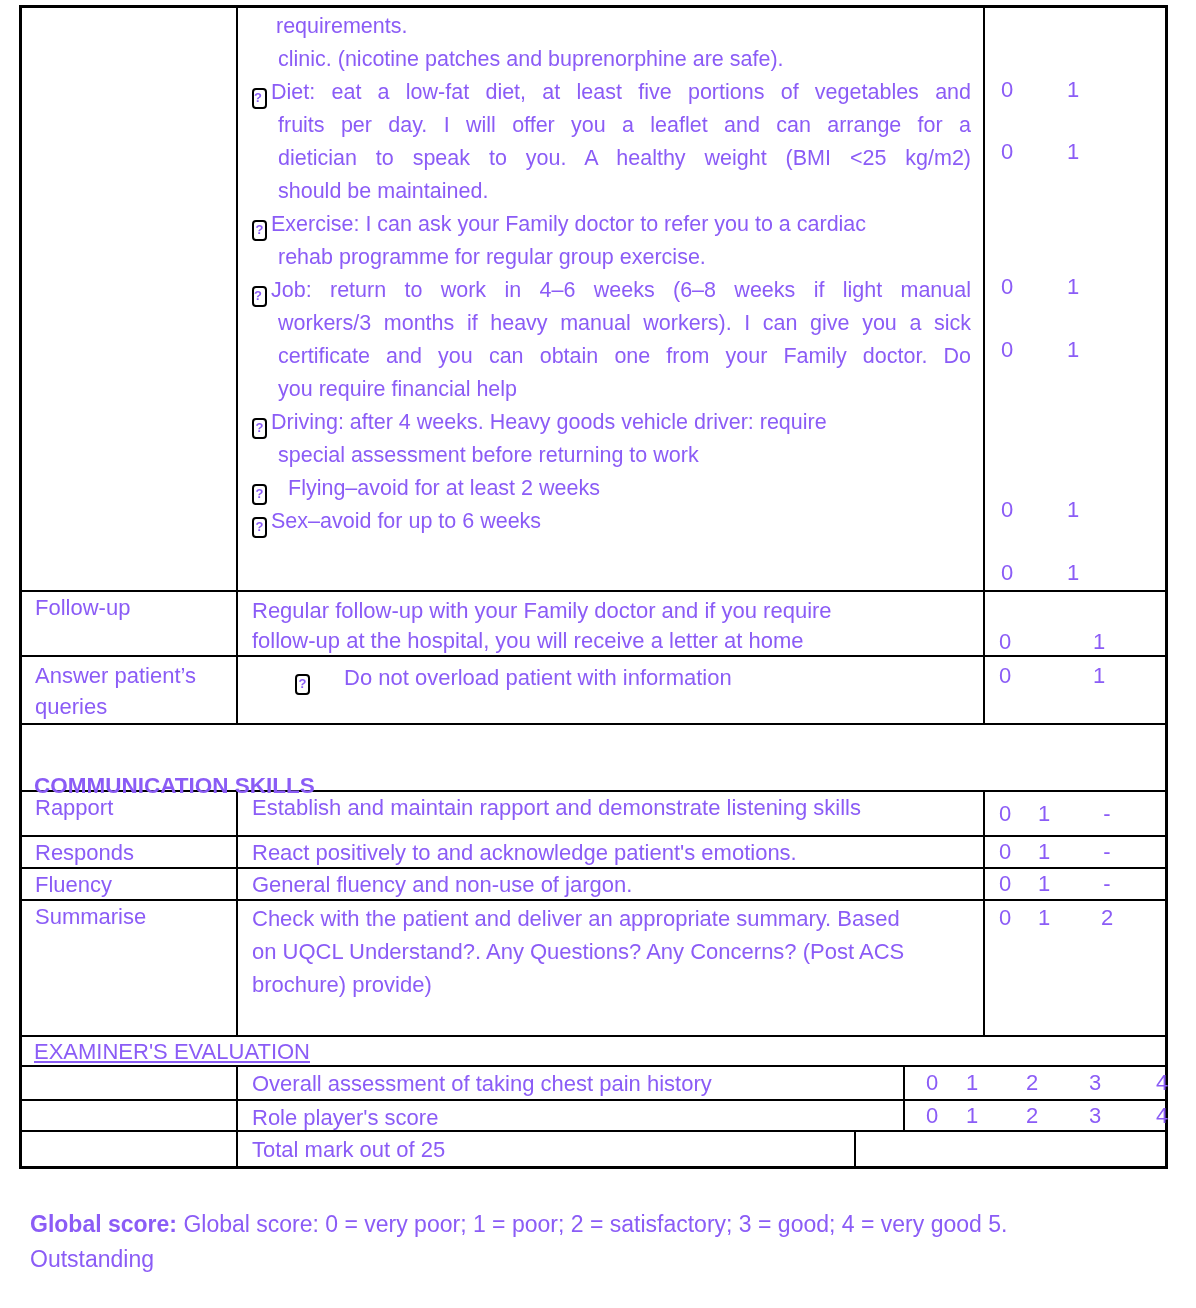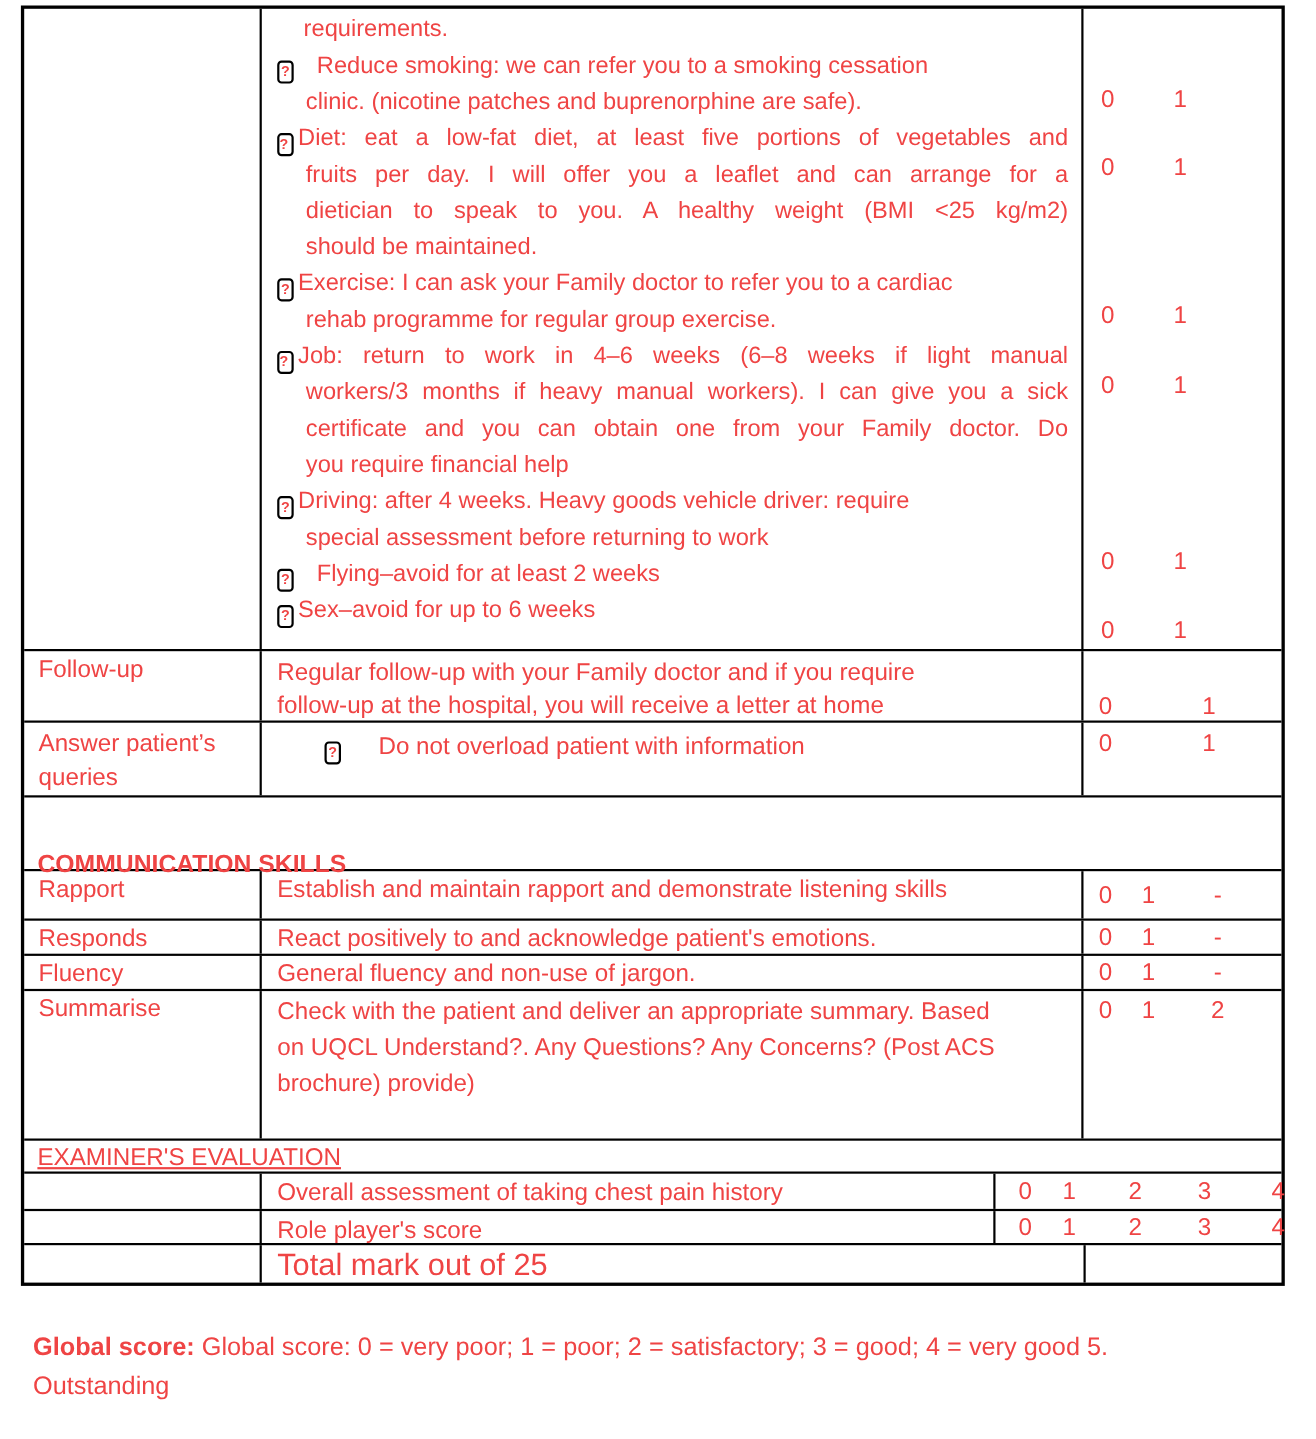--- a/index.html
+++ b/index.html
@@ -1,18 +1,18 @@
 <!DOCTYPE html>
 <html><head>
 <meta charset="utf-8">
 <style>
   html,body { margin:0; padding:0; background:#ffffff; }
   .page {
     position:relative; width:1196px; height:1308px; background:#ffffff;
-    font-family:"Liberation Sans","DejaVu Sans",sans-serif; color:#ef4444;
+    font-family:"Liberation Sans","DejaVu Sans",sans-serif; color:#8b5cf6;
     overflow:hidden;
   }
   .tbl {
     position:absolute; left:19px; top:5px; width:1149px;
     border:3px solid #000; box-sizing:border-box; background:#fff;
   }
   .row { display:flex; box-sizing:border-box; border-bottom:2px solid #000; }
   .row:last-child { border-bottom:none; }
   .cell { box-sizing:border-box; }
   .c1 { width:216px; border-right:2px solid #000; padding:3px 6px 0 13px; font-size:22px; }
@@ -52,35 +52,34 @@
   
   .lbl2 { line-height:31px; padding-top:3px; }
   .fu-desc { line-height:30px; padding-top:4px; }
   .qu-desc { line-height:31px; padding-top:5px; }
   .comm-head { font-weight:bold; font-size:22.5px; padding:9px 0 0 12px;margin-top:39px; }
   .exam-head { font-size:22px; padding:1px 0 0 12px; line-height:27px; }
   .skill-lbl { line-height:29px; padding-top:1px; }
   .skill-desc{ line-height:29px; padding-top:1px; }
   .summ-desc { line-height:33px; padding-top:1px; white-space:nowrap; }
   .c2e { width:667px; border-right:2px solid #000; padding:2px 10px 0 14px; font-size:22px; box-sizing:border-box; line-height:29px; }
-  .c2t { width:749px; border-right:2px solid #000; padding:3px 10px 0 14px; font-size:28px; box-sizing:border-box; line-height:29px; }
+  .c2t { width:618px; border-right:2px solid #000; padding:3px 10px 0 14px; font-size:22px; box-sizing:border-box; line-height:29px; }
   .footer { position:absolute; left:30px; top:1207px; width:1130px; font-size:23px; line-height:35px; }
   .footer b { font-weight:bold; }
 </style>
 </head>
 <body>
 
 <div class="page">
   <div class="tbl">
 
     <div class="row r-advice">
       <div class="cell c1"></div>
       <div class="cell c2 adv">
         <div class="ln cont"><span>requirements.</span></div>
-        <div class="ln"><span class="tofu wide">?</span><span>Reduce smoking: we can refer you to a smoking cessation</span></div>
         <div class="ln indent"><span>clinic. (nicotine patches and buprenorphine are safe).</span></div>
         <div class="ln just"><span class="tofu">?</span><span>Diet: eat a low-fat diet, at least five portions of vegetables and</span></div>
         <div class="ln just indent"><span>fruits per day. I will offer you a leaflet and can arrange for a</span></div>
         <div class="ln just indent"><span>dietician to speak to you. A healthy weight (BMI &lt;25 kg/m2)</span></div>
         <div class="ln indent"><span>should be maintained.</span></div>
         <div class="ln"><span class="tofu">?</span><span>Exercise: I can ask your Family doctor to refer you to a cardiac</span></div>
         <div class="ln indent"><span>rehab programme for regular group exercise.</span></div>
         <div class="ln just"><span class="tofu">?</span><span>Job: return to work in 4–6 weeks (6–8 weeks if light manual</span></div>
         <div class="ln just indent"><span>workers/3 months if heavy manual workers). I can give you a sick</span></div>
         <div class="ln just indent"><span>certificate and you can obtain one from your Family doctor. Do</span></div>

